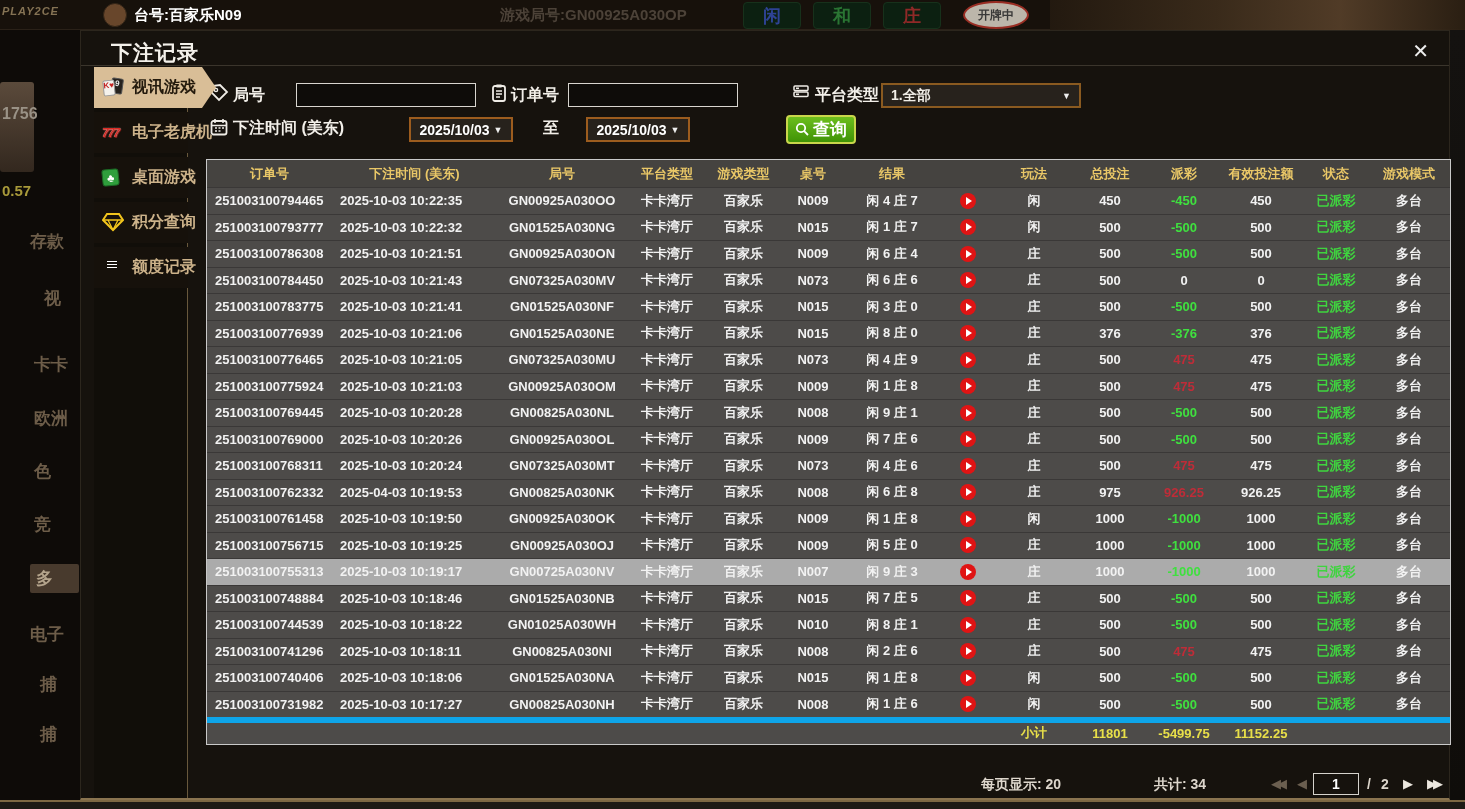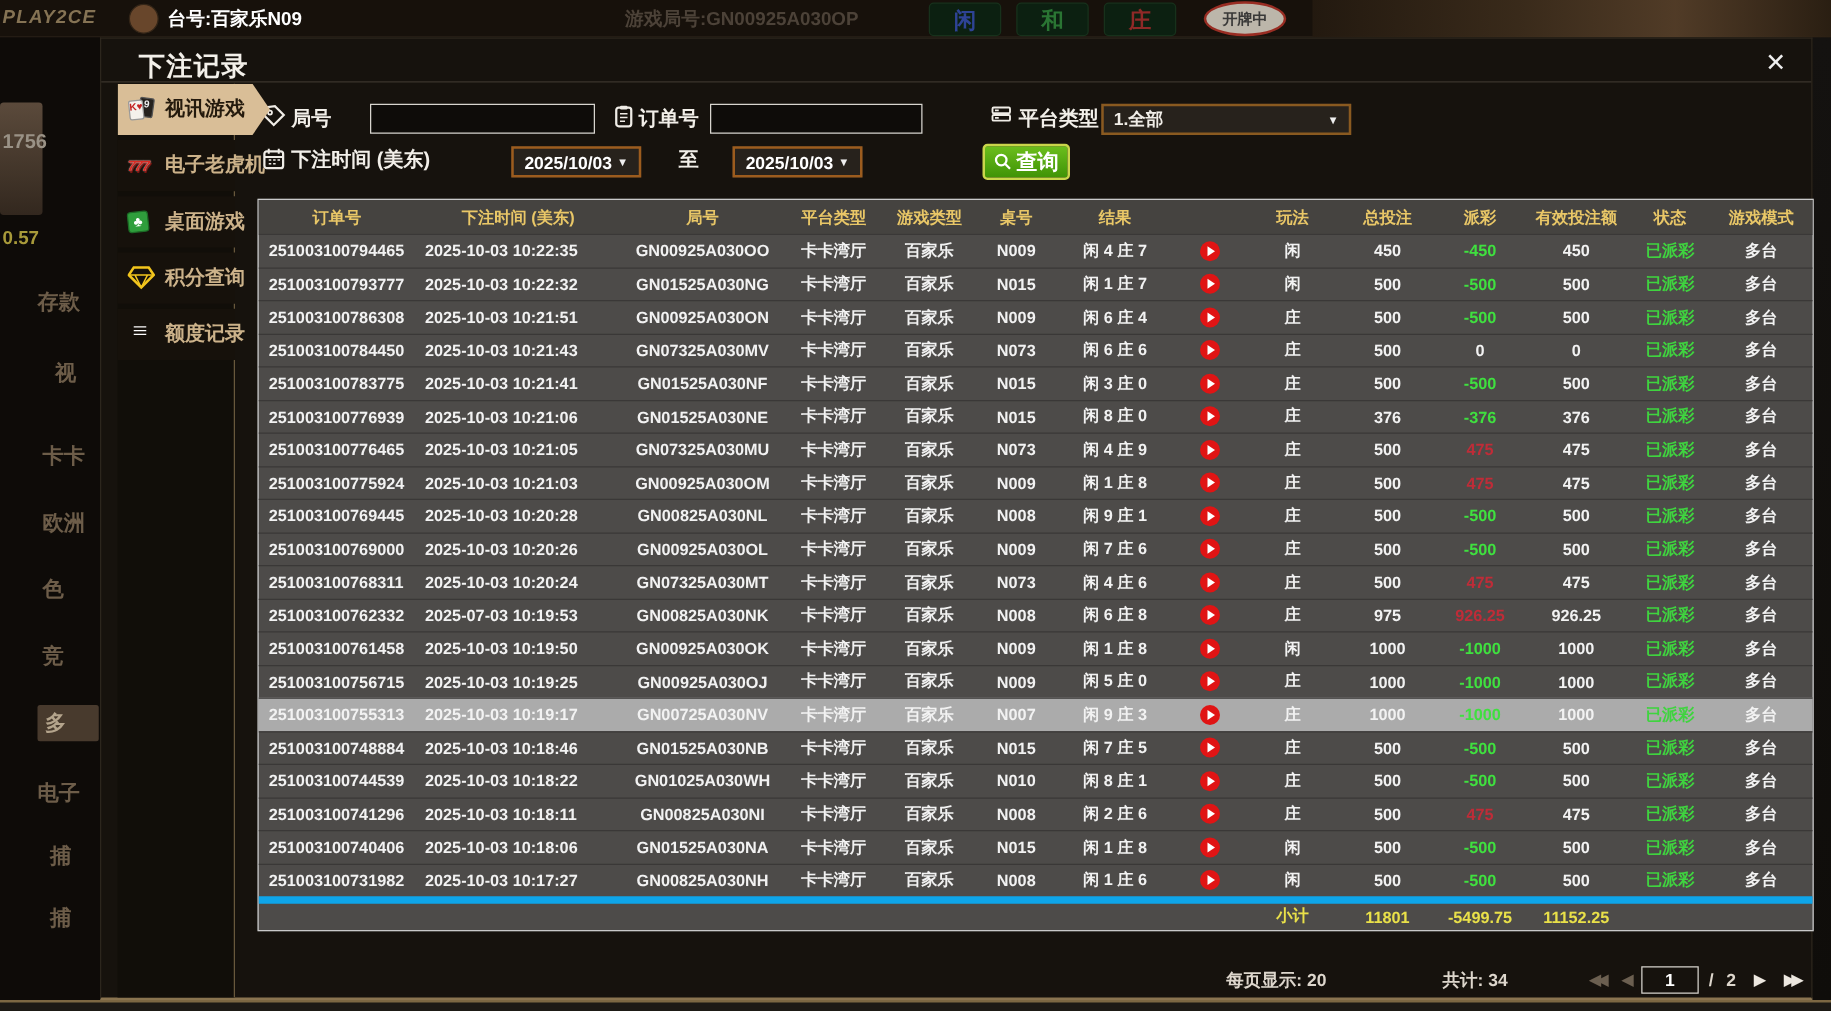--- a/index.html
+++ b/index.html
@@ -1,21 +1,21 @@
 <!DOCTYPE html>
 <html><head>
 <meta charset="utf-8">
 <style>
   html,body{margin:0;padding:0;background:#0b0906;width:1465px;height:809px;overflow:hidden;
     font-family:"Liberation Sans","DejaVu Sans",sans-serif;-webkit-font-smoothing:antialiased;}
   *{box-sizing:border-box;}
 
   
   .bg-topbar{position:absolute;left:0;top:0;width:1465px;height:30px;background:#17110b;border-bottom:1px solid #2a2118;}
-  .bg-brand{position:absolute;left:2px;top:5px;color:#857354;font-weight:bold;font-style:italic;font-size:15px;letter-spacing:1px;}
+  .bg-brand{position:absolute;left:2px;top:5px;color:#857354;font-weight:bold;font-style:italic;font-size:11px;letter-spacing:1px;}
   .bg-avatar{position:absolute;left:103px;top:3px;width:24px;height:24px;border-radius:50%;background:#7d5434;border:1px solid #3a2a1a;opacity:.8;}
   .bg-tableno{position:absolute;left:134px;top:6px;color:#ffffff;font-size:15px;font-weight:bold;}
   .bg-roundno{position:absolute;left:500px;top:6px;color:#4c4238;font-size:15px;font-weight:bold;}
   .bg-zone{position:absolute;top:2px;width:58px;height:27px;background:#0a2413;border:1px solid #173a20;border-radius:4px;
     display:flex;align-items:center;justify-content:center;font-size:18px;font-weight:bold;opacity:.8;}
   .bg-zone.xian{left:743px;color:#3450b8;}
   .bg-zone.he{left:813px;color:#2f8f3e;}
   .bg-zone.zhuang{left:883px;color:#ae2f2f;}
   .bg-openoval{position:absolute;left:963px;top:1px;width:66px;height:28px;background:#d9d3c6;border:2px solid #b03328;border-radius:50%;
     display:flex;align-items:center;justify-content:center;color:#404040;font-size:12px;font-weight:bold;opacity:.85;}
@@ -435,21 +435,21 @@
           </span>
     <span class="cell">庄</span>
     <span class="cell">500</span>
     <span class="cell pos">475</span>
     <span class="cell">475</span>
     <span class="cell status">已派彩</span>
     <span class="cell">多台</span>
   </div>
         <div class="trow">
     <span class="cell c-order">251003100762332</span>
-    <span class="cell c-time">2025-07-03 10:19:53</span>
+    <span class="cell c-time">2025-04-03 10:19:53</span>
     <span class="cell">GN00825A030NK</span>
     <span class="cell">卡卡湾厅</span>
     <span class="cell">百家乐</span>
     <span class="cell">N008</span>
     <span class="cell">闲 6 庄 8</span>
     <span class="cell">
             <span class="playbtn"></span>
           </span>
     <span class="cell">庄</span>
     <span class="cell">975</span>

